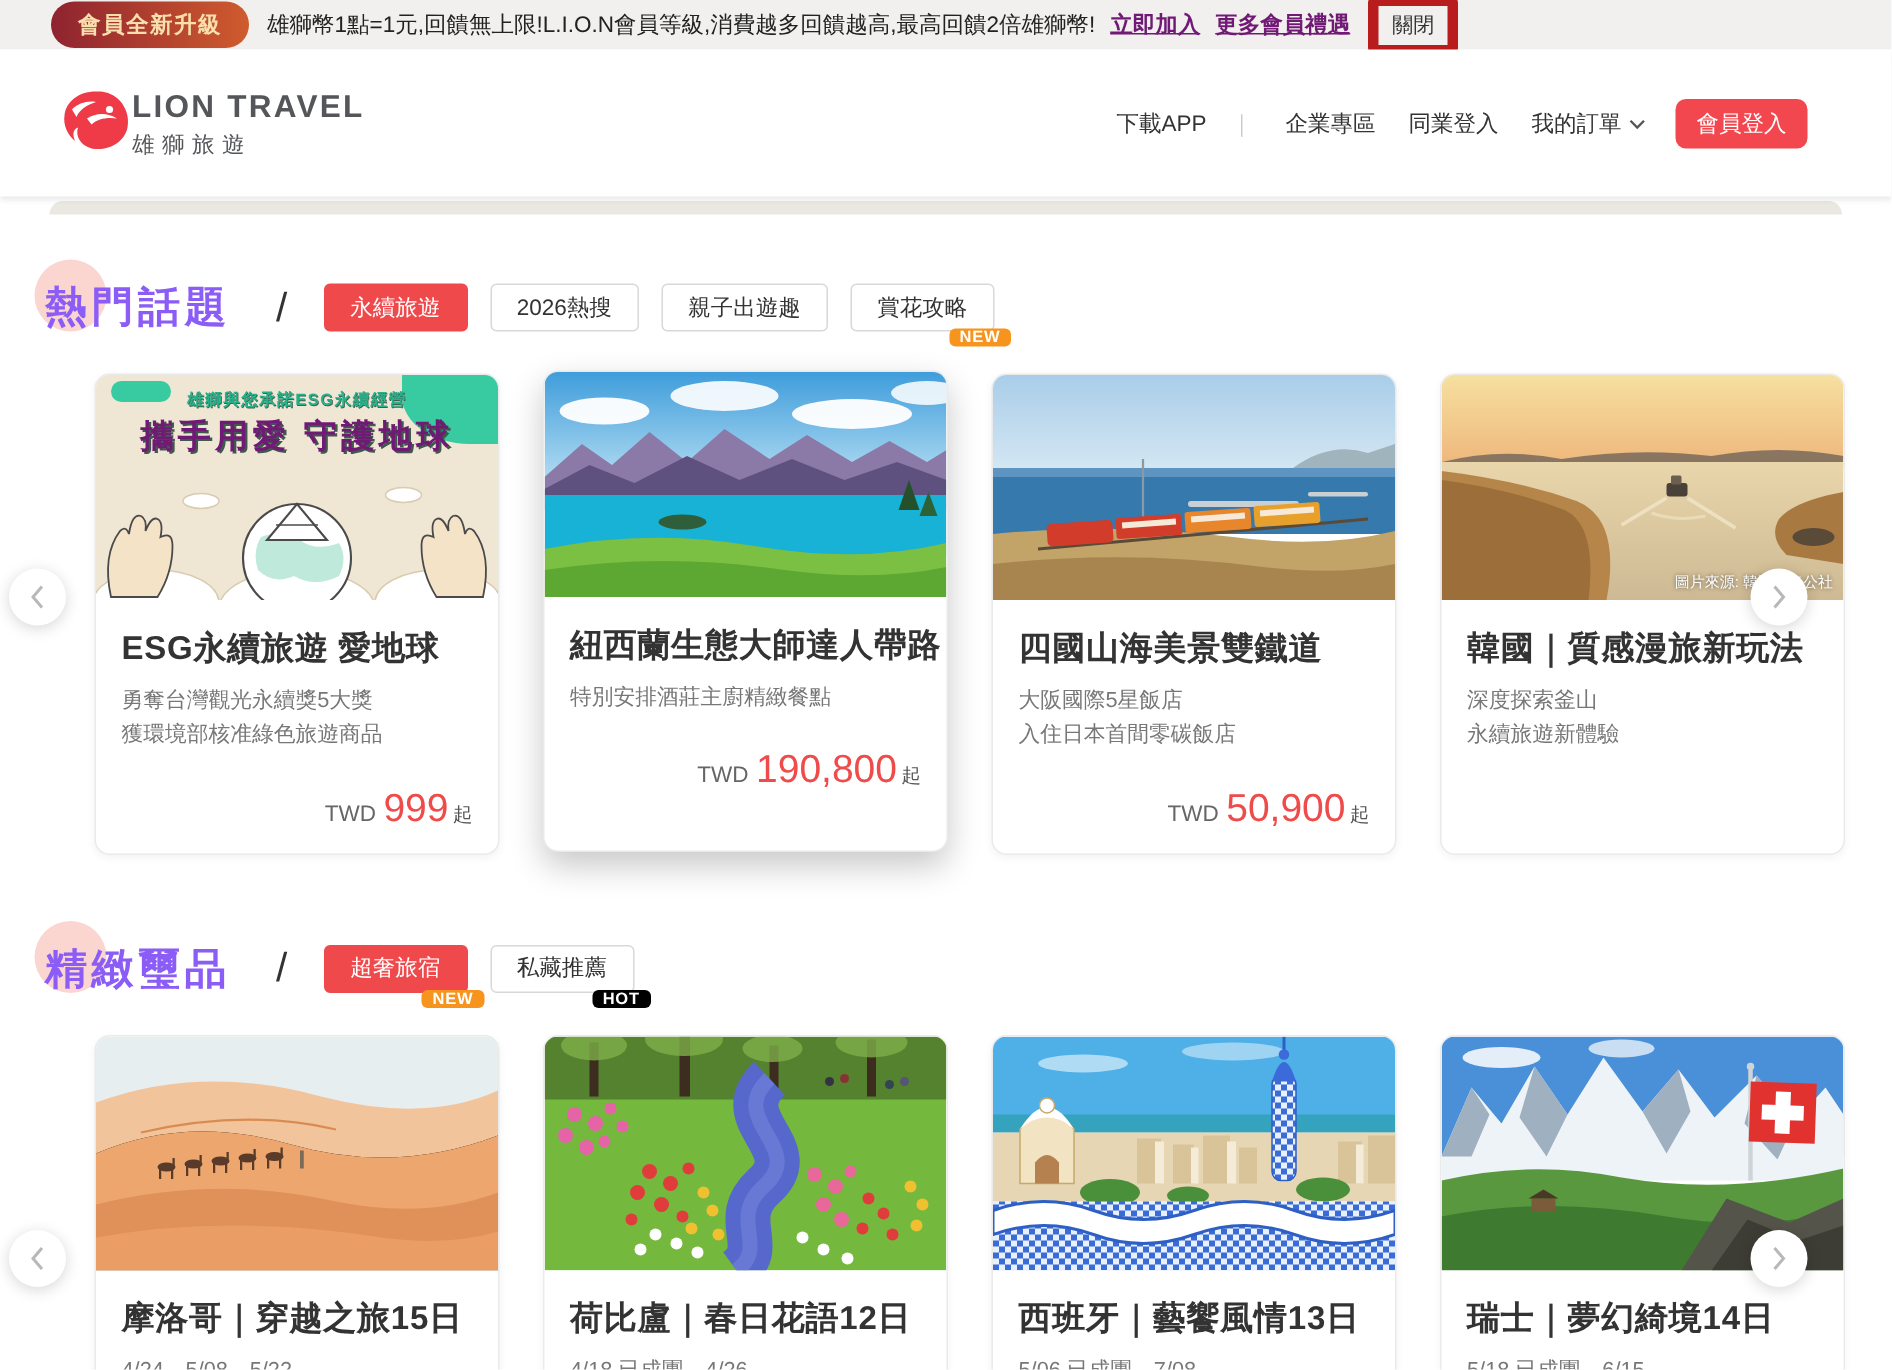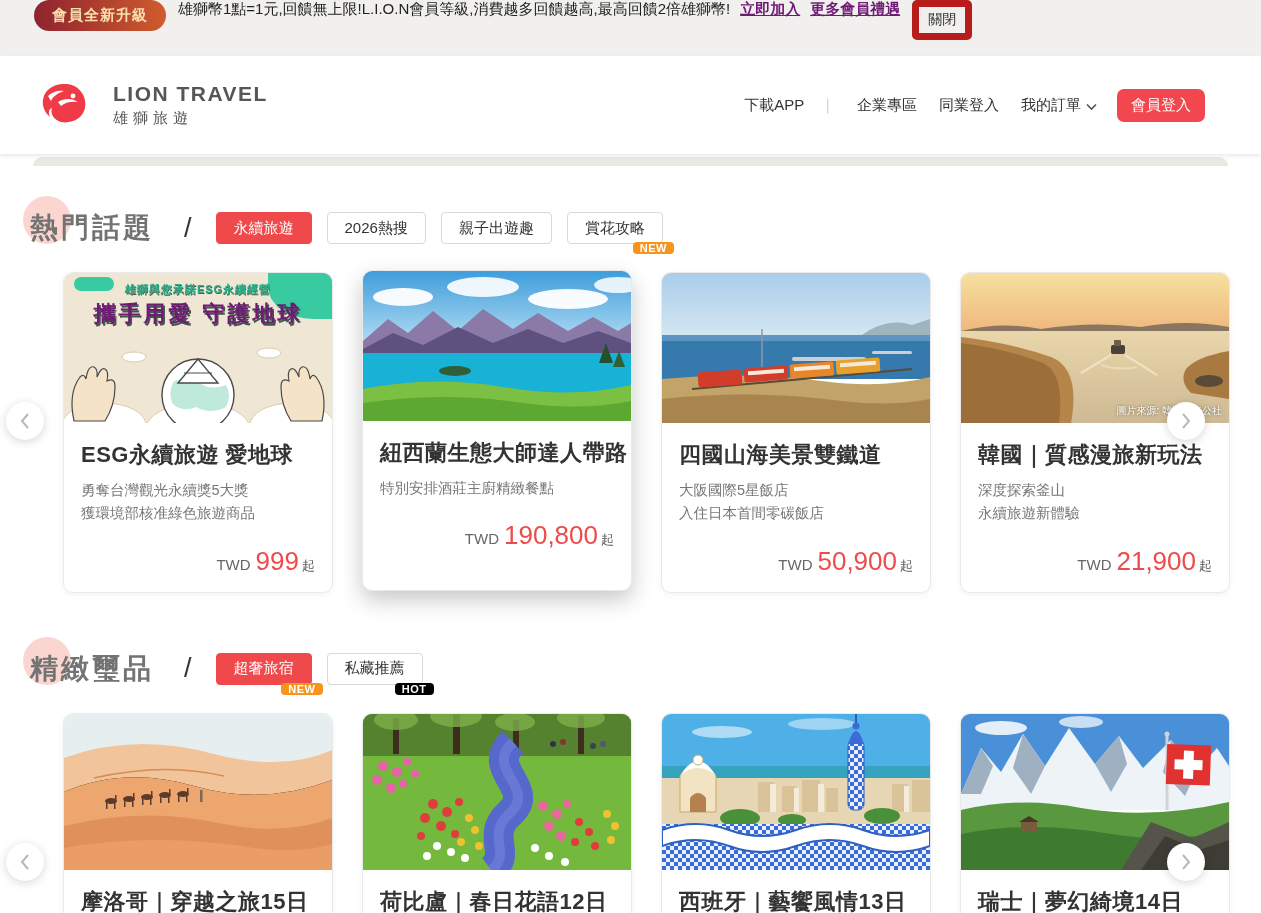--- a/index.html
+++ b/index.html
@@ -1,43 +1,43 @@
 <!DOCTYPE html>
 <html><head>
 <meta charset="utf-8">
 <style>
   * { margin:0; padding:0; box-sizing:border-box; }
   html,body { background:#fff; }
   body { width:1261px; height:913px; overflow:hidden; font-family:"Liberation Sans","DejaVu Sans",sans-serif; color:#333; position:relative; }
 
   
-  .top-banner { height:56px; background:#f1f0ee; display:flex; align-items:flex-start; padding:0 24px 0 34px; font-size:15px; color:#222; }
+  .top-banner { height:33px; background:#f1f0ee; display:flex; align-items:center; padding:0 24px 0 34px; font-size:15px; color:#222; }
   .member-badge { background:linear-gradient(90deg,#8e2330,#d05b2e); color:#f9dfae; font-weight:bold; padding:6px 18px; border-radius:18px; font-size:15px; letter-spacing:1px; white-space:nowrap; }
   .banner-msg { margin-left:12px; white-space:nowrap; }
   .banner-link { font-weight:bold; text-decoration:underline; color:#701a75; margin-left:10px; cursor:pointer; white-space:nowrap; }
   .banner-close { margin-left:12px; border:7px solid #b91c1c; border-radius:5px; background:transparent; padding:4px 9px; font-size:14px; color:#333; cursor:pointer; white-space:nowrap; }
 
   
   .site-header { height:98px; background:#fff; box-shadow:0 2px 4px rgba(0,0,0,.09); display:flex; align-items:center; justify-content:space-between; padding:0 56px 0 40px; position:relative; z-index:6; }
-  .brand { display:flex; align-items:flex-end; gap:25px; }
+  .brand { display:flex; align-items:flex-end; gap:0; }
   .brand-text .en { font-size:21px; font-weight:800; letter-spacing:1.5px; color:#54565a; }
   .brand-text .zh { font-size:15px; color:#54565a; letter-spacing:5px; margin-top:3px; }
   .header-nav { display:flex; align-items:center; font-size:15px; color:#333; }
   .nav-item { margin-left:22px; cursor:pointer; display:flex; align-items:center; white-space:nowrap; }
   .nav-div { color:#c9c9c9; margin-left:16px; }
   .caret { margin-left:5px; display:inline-block; }
   .login-btn { margin-left:20px; background:#f2474e; color:#fff; border:none; border-radius:7px; padding:7px 14px; font-size:15px; cursor:pointer; white-space:nowrap; }
 
   .header-strip { height:9px; background:#e9e8e1; margin:3px 33px 0; border-radius:10px 10px 0 0; }
 
   
   .section-head { position:relative; margin:42px 0 0 30px; display:flex; align-items:center; height:40px; }
   .section-head.second { margin-top:56px; }
   .pink-dot { position:absolute; left:-7px; top:-12px; width:48px; height:48px; background:#fbd6d1; border-radius:50%; z-index:0; }
-  .section-title { position:relative; z-index:1; font-size:28px; font-weight:bold; color:#737373; letter-spacing:3px; }
+  .section-title { position:relative; z-index:1; font-size:28px; font-weight:bold; color:#8b5cf6; letter-spacing:3px; }
   .slash { font-size:27px; color:#333; margin-left:30px; font-weight:300; }
   .tabs { display:flex; margin-left:24px; gap:15px; }
   .tab { position:relative; height:32px; padding:0 17px; display:flex; align-items:center; font-size:15px; border-radius:4px; background:#fff; border:1px solid #d8d8d8; color:#333; cursor:pointer; white-space:nowrap; }
   .tab.active { background:#f0494c; border-color:#f0494c; color:#fff; }
   .tab-badge { position:absolute; top:-13px; right:-12px; font-size:11px; font-weight:bold; color:#fff; padding:0 7px; border-radius:4px; letter-spacing:.5px;margin-top:42px; }
   .tab-badge.new { background:#f7941d; }
   .tab-badge.hot { background:#000000; }
 
   .carousel { position:relative; margin:24px 0 0 63px; width:1125px; display:flex; gap:29px; }
   .arrow-btn { position:absolute; width:38px; height:38px; border-radius:50%; background:#fff; border:none; box-shadow:0 2px 10px rgba(0,0,0,.16); display:flex; align-items:center; justify-content:center; cursor:pointer; z-index:5; top:130px; }
@@ -268,23 +268,20 @@
       </svg>
       <span class="img-credit">圖片來源: 韓國觀光公社</span>
     </div>
     <div class="card-body">
       <div class="card-title">韓國｜質感漫旅新玩法</div>
       <div class="card-desc">
         <div>深度探索釜山</div>
         <div>永續旅遊新體驗</div>
       </div>
     </div>
-    <div class="price-row">
-      <span class="price-cur">TWD</span><span class="price-num">21,900</span><span class="price-suf">起</span>
-    </div>
   </div>
 
   <button class="arrow-btn next">
     <svg width="14" height="18" viewBox="0 0 14 18">
         <polyline points="4,2 10,9 4,16" fill="none" stroke="#b8b8b8" stroke-width="2"></polyline>
       </svg>
   </button>
 </div>
 
 <div class="section-head second">

